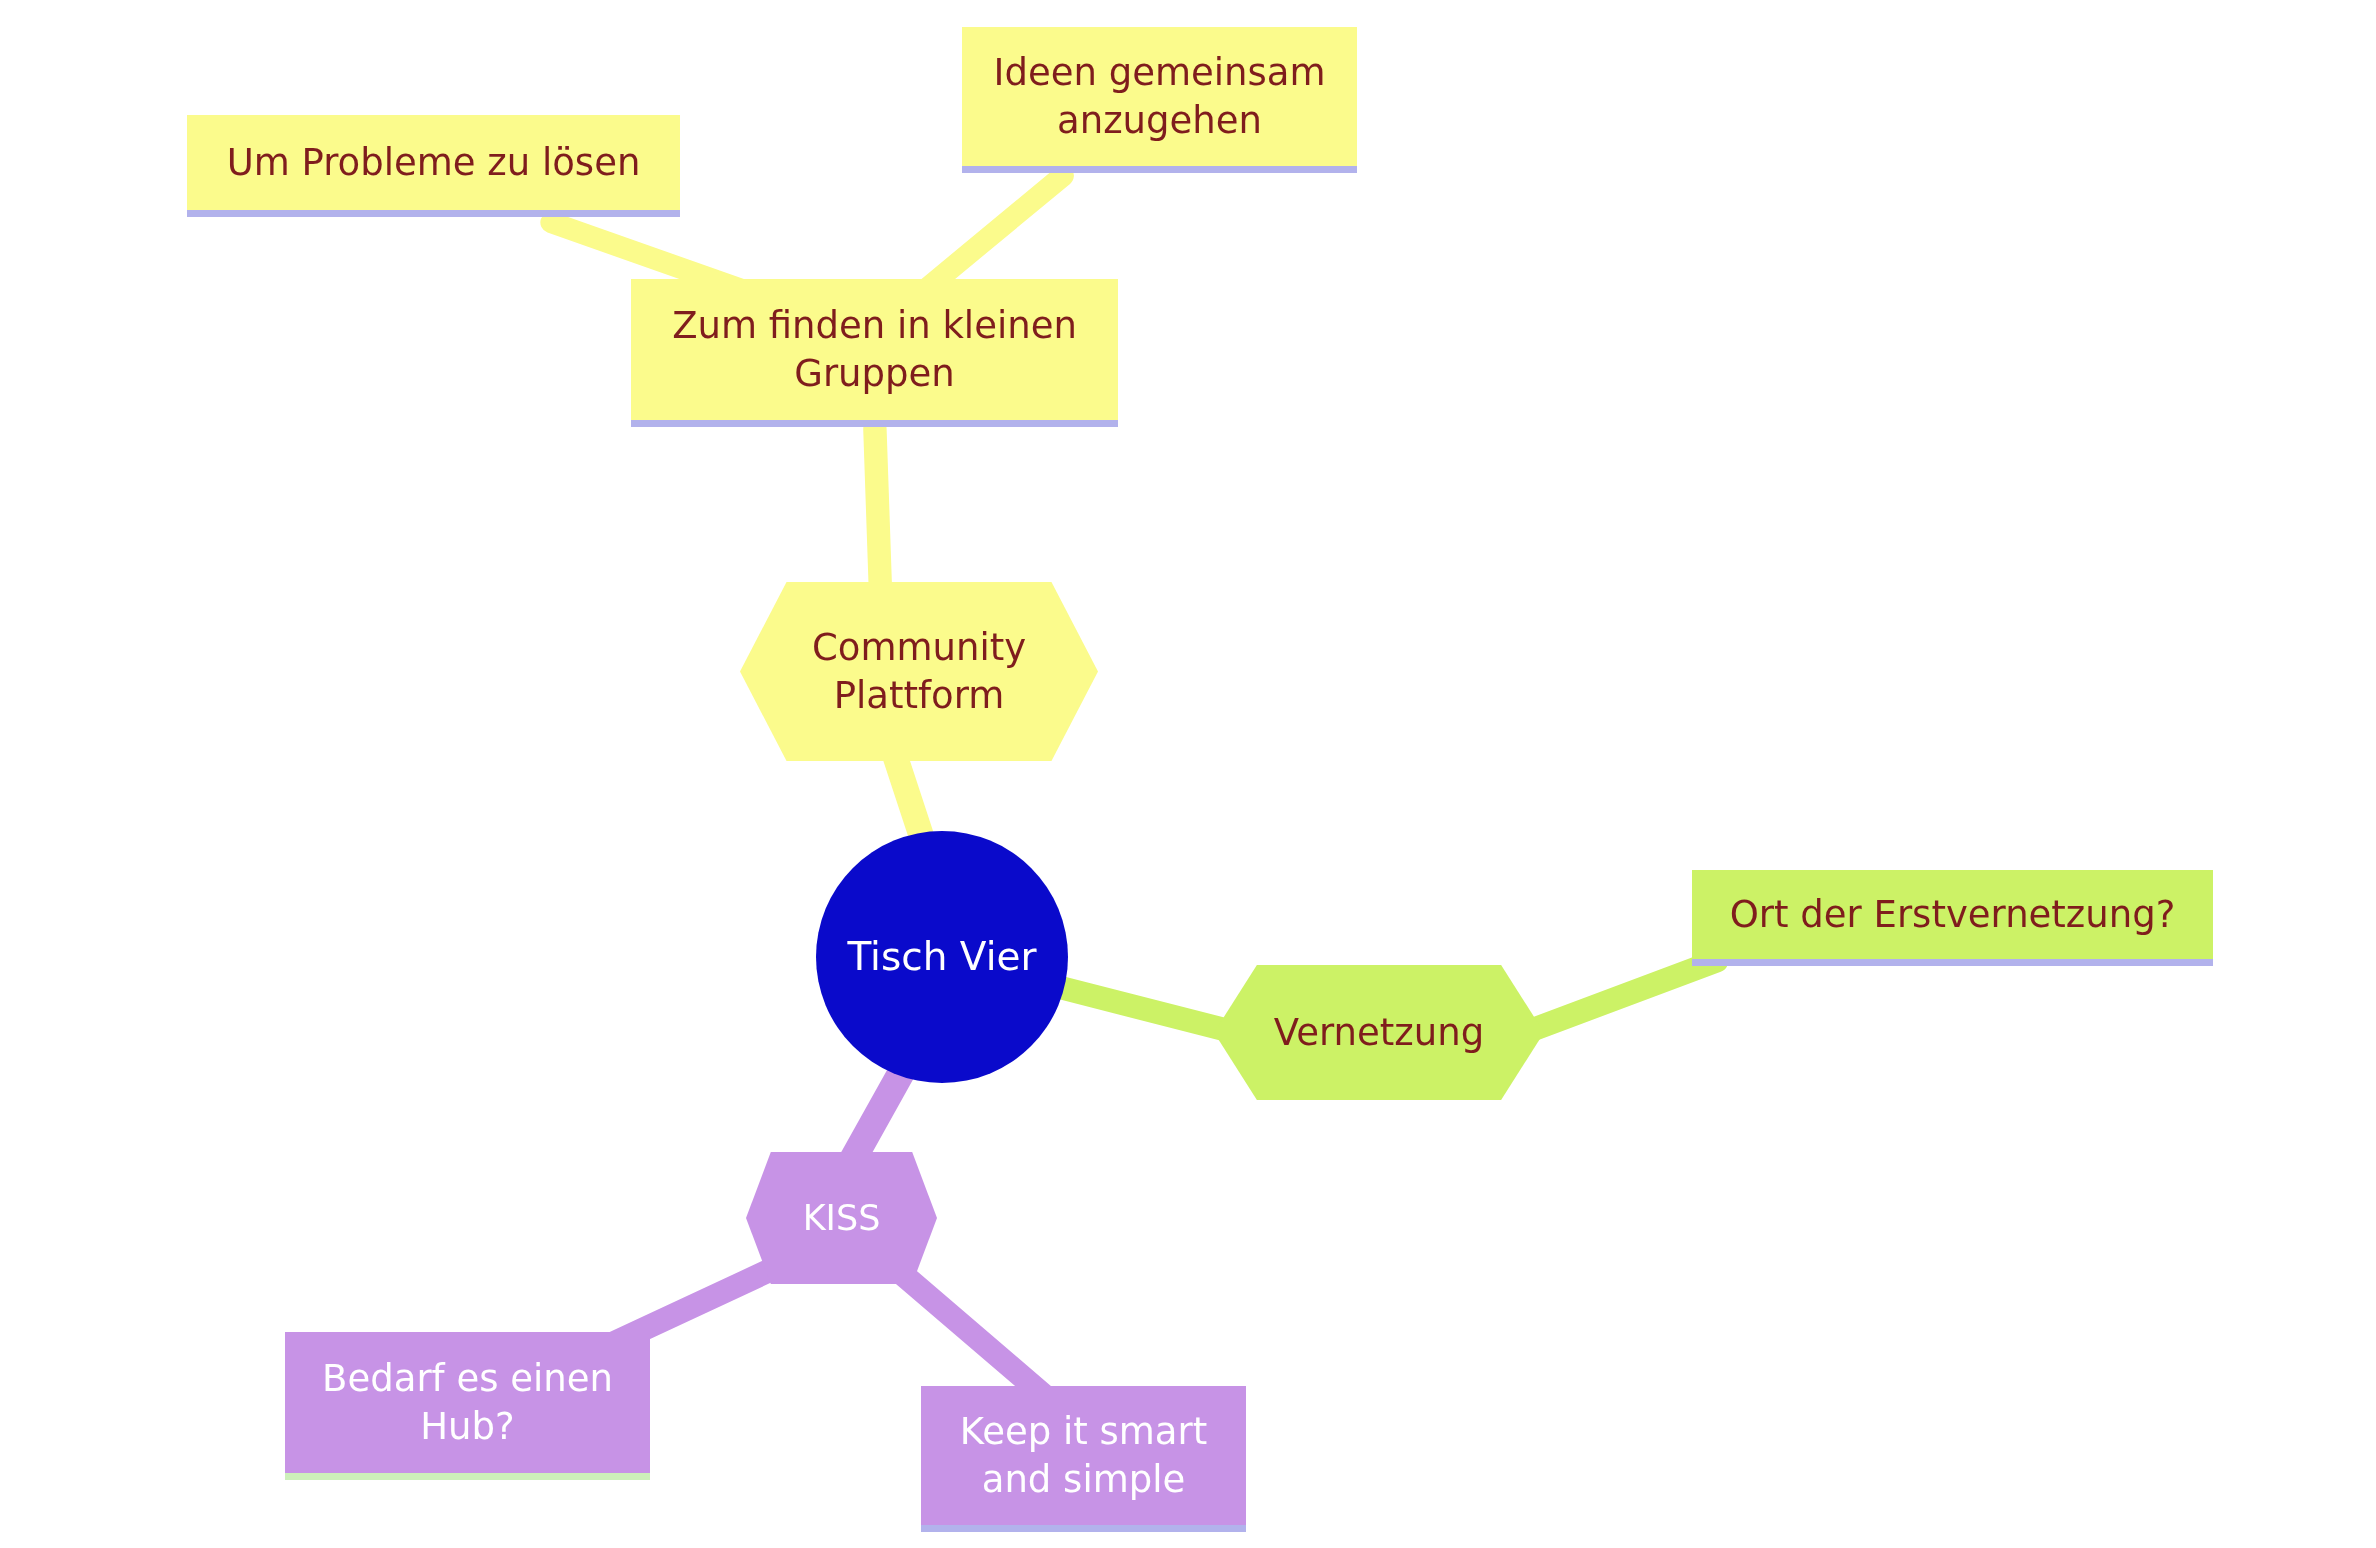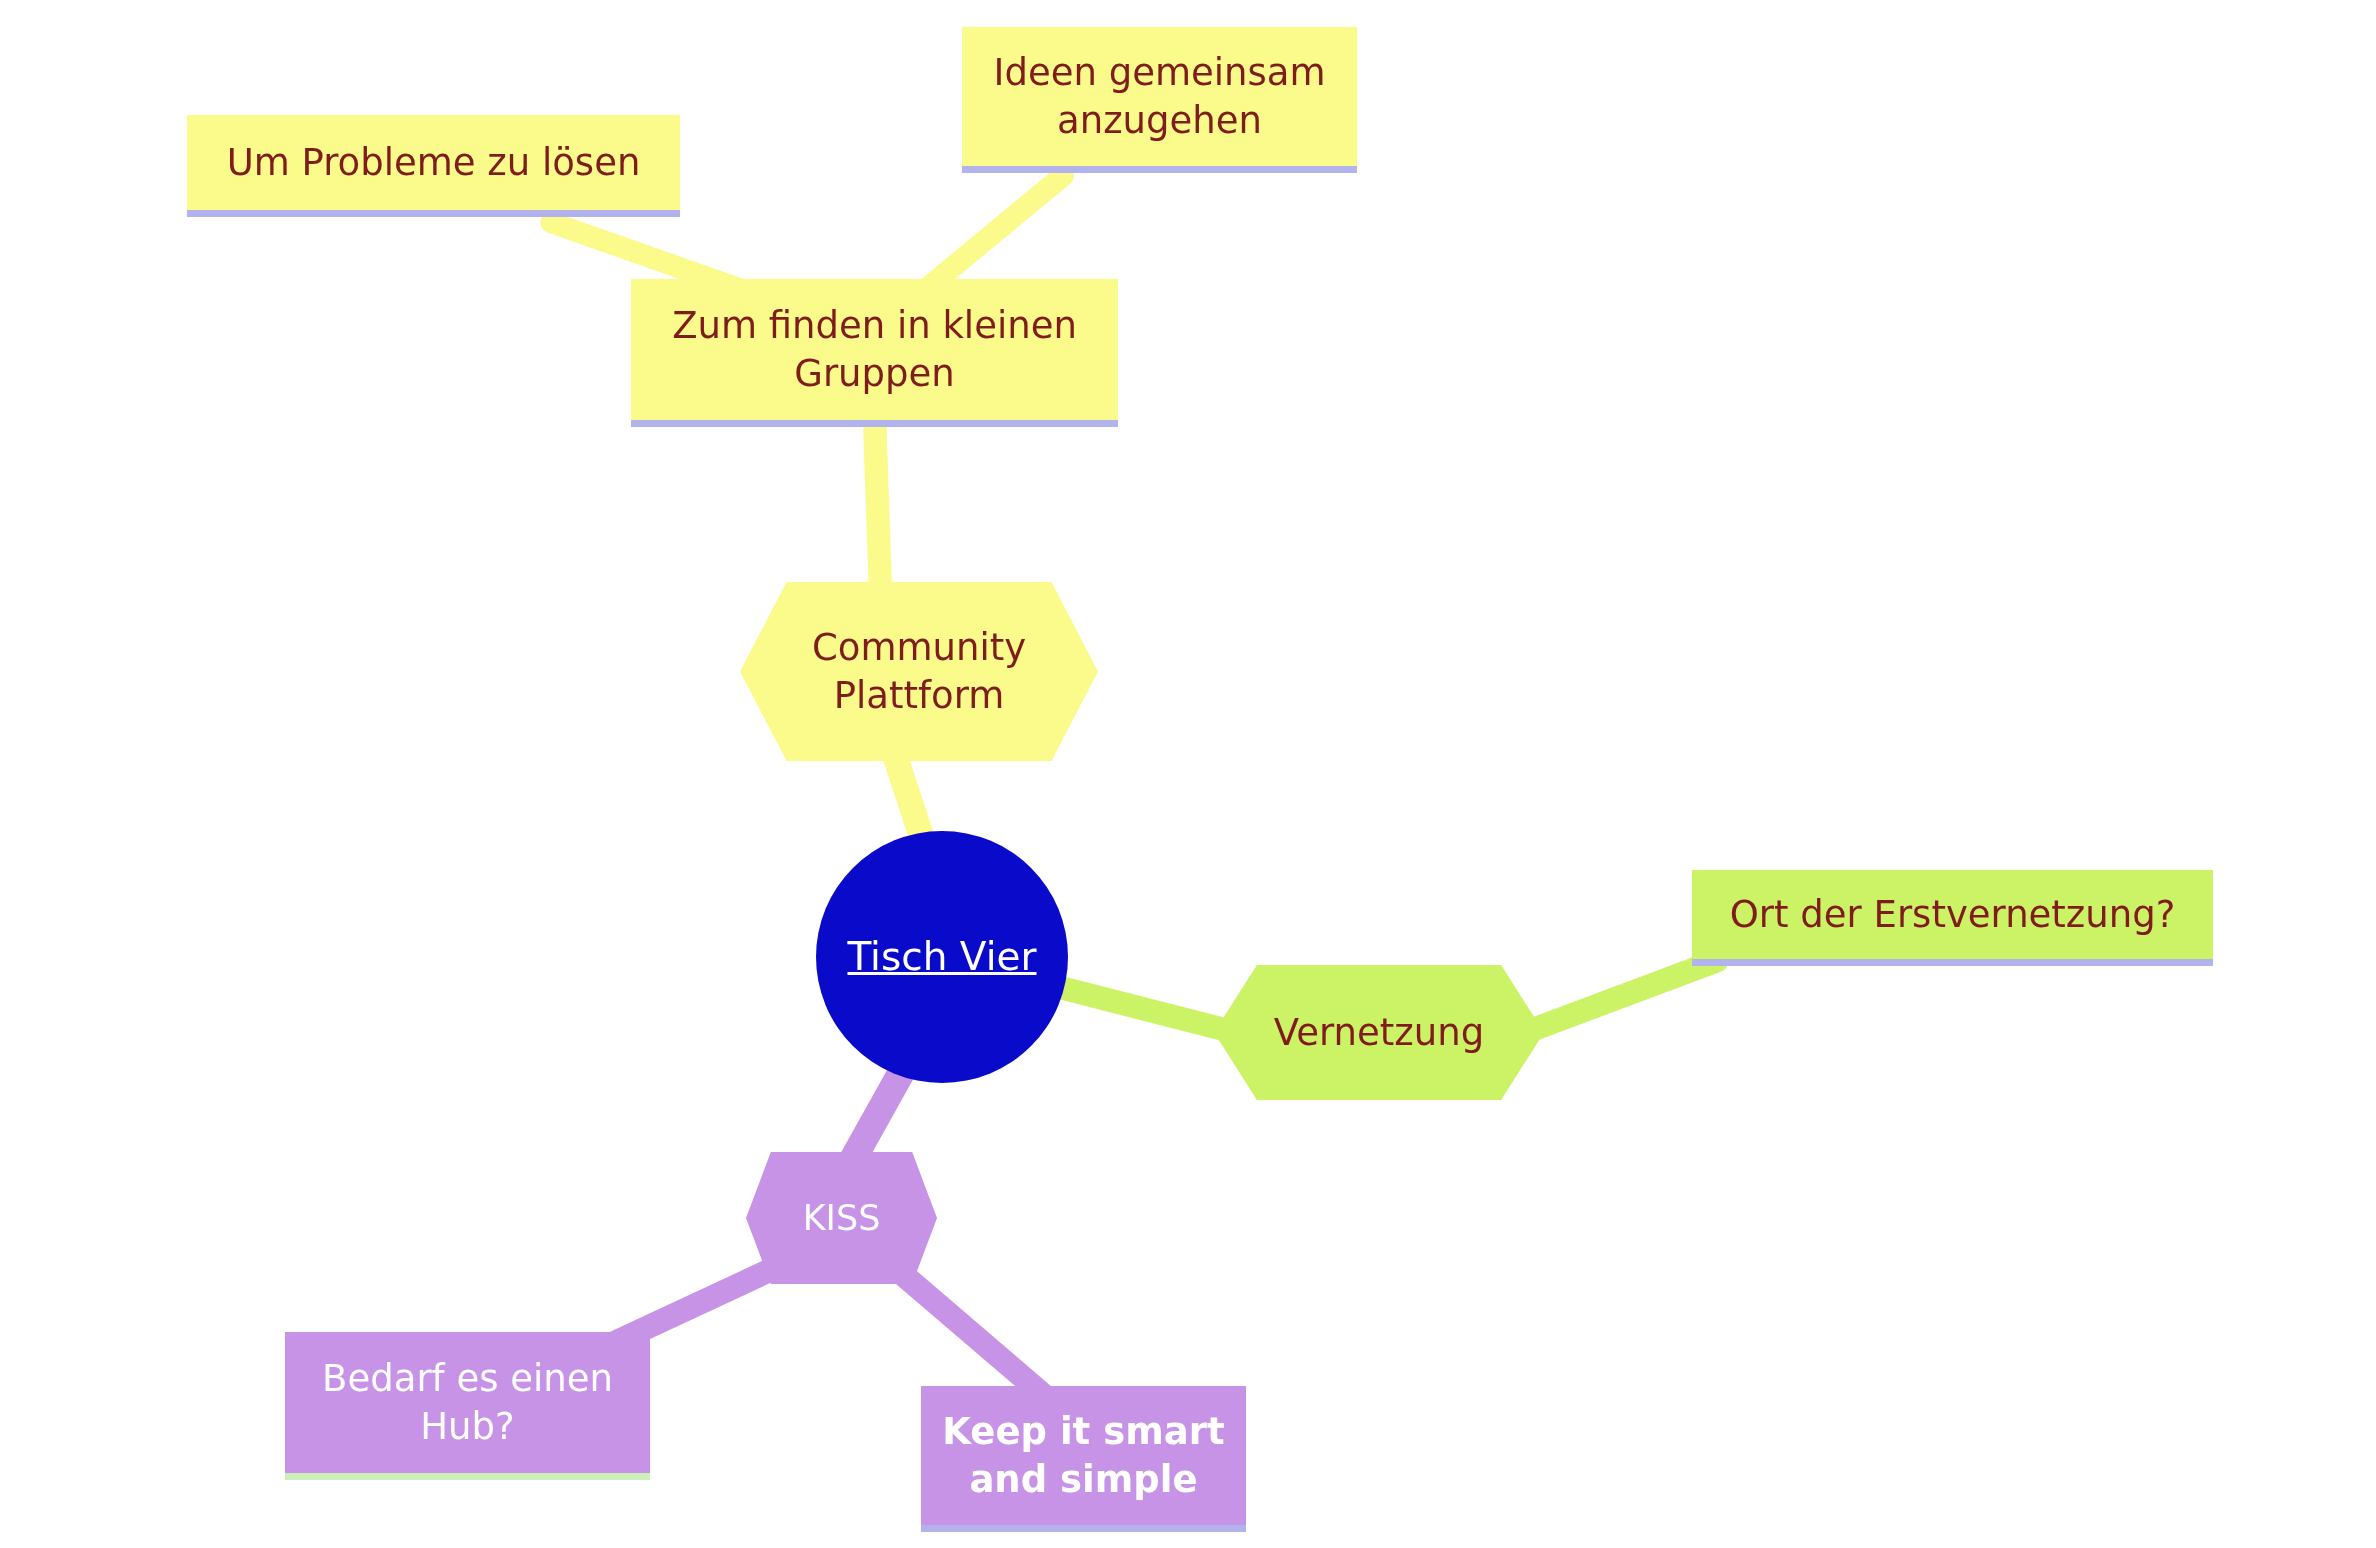--- a/index.html
+++ b/index.html
@@ -83,38 +83,38 @@
   </div>
 
   <div class="node rect ul-lav" style="left:631px; top:279px; width:487px; height:148px;">
     <span class="label">Zum finden in kleinen Gruppen</span>
   </div>
 
   <div class="node hex yellow" style="left:740px; top:582px; width:358px; height:179px;">
     <span class="label">Community Plattform</span>
   </div>
 
-  <div class="node circle" style="left:816px; top:831px; width:252px; height:252px;text-decoration:underline;">
+  <div class="node circle" style="left:816px; top:831px; width:252px; height:252px;">
     <span class="label">Tisch Vier</span>
   </div>
 
   <div class="node hex green" style="left:1214px; top:965px; width:330px; height:135px;">
     <span class="label">Vernetzung</span>
   </div>
 
   <div class="node rect green ul-lav" style="left:1692px; top:870px; width:521px; height:96px;">
     <span class="label">Ort der Erstvernetzung?</span>
   </div>
 
   <div class="node hex purple" style="left:746px; top:1152px; width:191px; height:132px; font-size:35px;text-align:center;">
     <span class="label">KISS</span>
   </div>
 
   <div class="node rect purple ul-green" style="left:285px; top:1332px; width:365px; height:148px;">
     <span class="label">Bedarf es einen Hub?</span>
   </div>
 
-  <div class="node rect purple ul-lav" style="left:921px; top:1386px; width:325px; height:146px;font-weight:bold;">
+  <div class="node rect purple ul-lav" style="left:921px; top:1386px; width:325px; height:146px;">
     <span class="label">Keep it smart and simple</span>
   </div>
 
 </div>
 
 
 </body></html>

